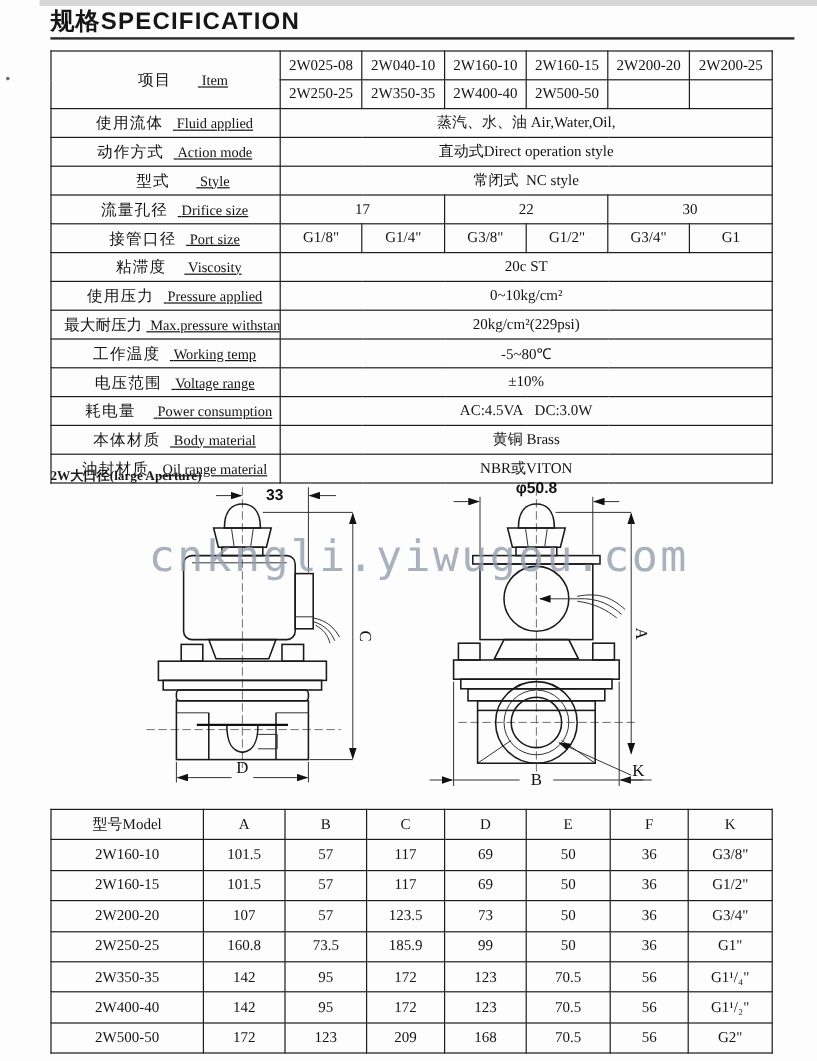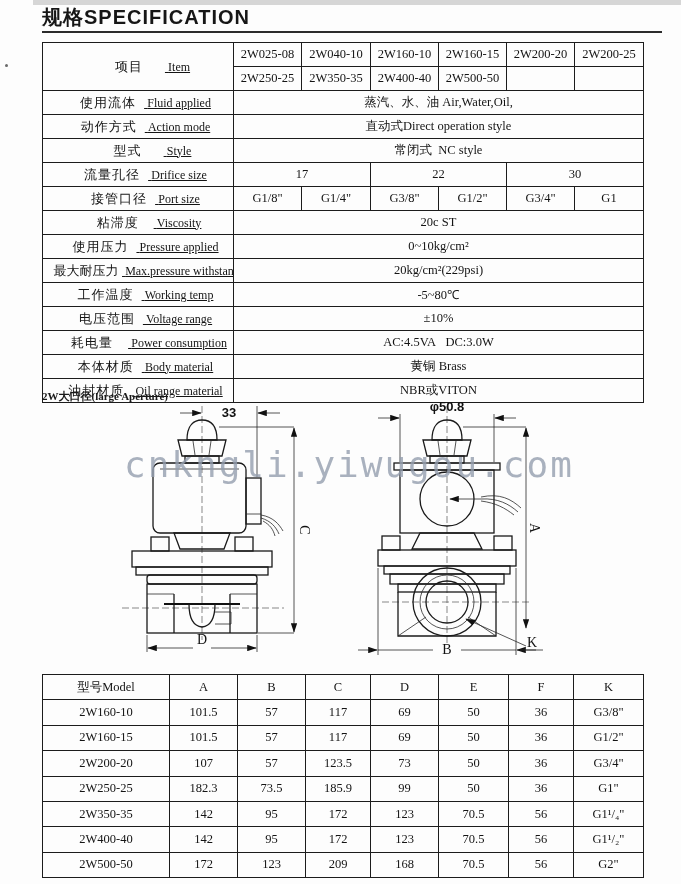--- a/index.html
+++ b/index.html
@@ -361,21 +361,21 @@
       <td>107</td>
       <td>57</td>
       <td>123.5</td>
       <td>73</td>
       <td>50</td>
       <td>36</td>
       <td>G3/4"</td>
     </tr>
     <tr>
       <td>2W250-25</td>
-      <td>182.3</td>
+      <td>160.8</td>
       <td>73.5</td>
       <td>185.9</td>
       <td>99</td>
       <td>50</td>
       <td>36</td>
       <td>G1"</td>
     </tr>
     <tr>
       <td>2W350-35</td>
       <td>142</td>

